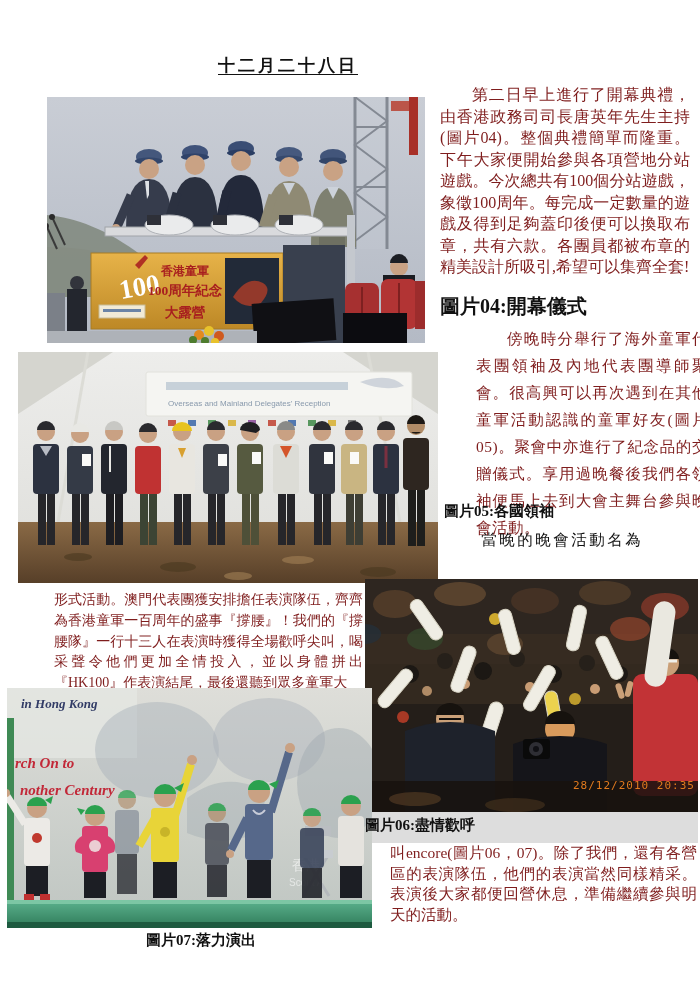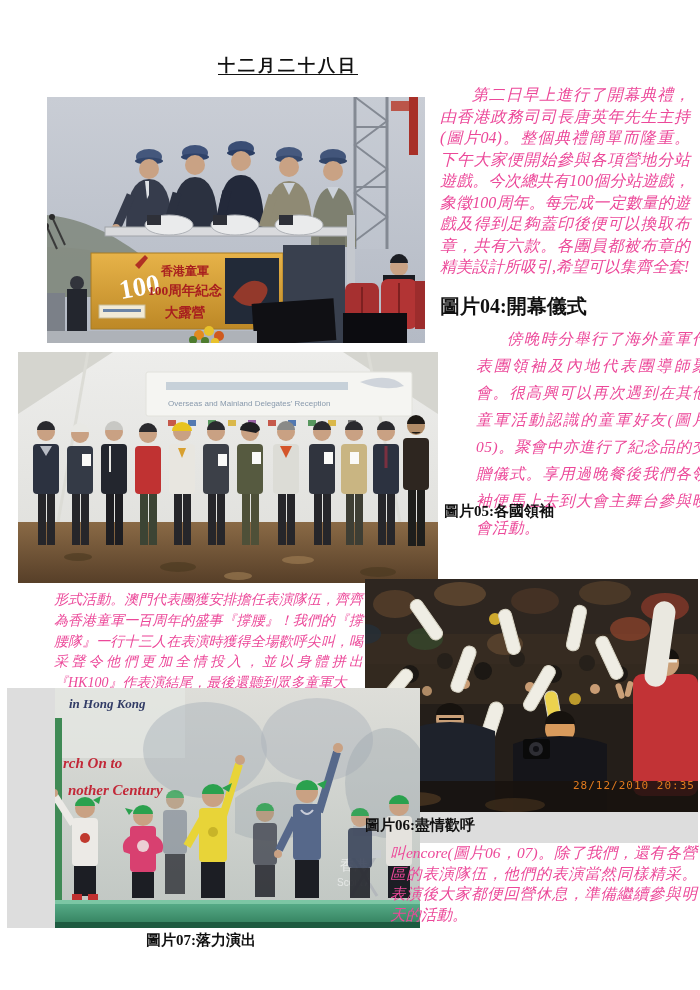--- a/index.html
+++ b/index.html
@@ -7,36 +7,36 @@
     width:700px;height:990px;position:relative;background:#ffffff;
     font-family:"Liberation Serif","DejaVu Serif",serif;color:#111;
     overflow:hidden;
   }
   .abs{position:absolute;}
   #title{
     top:54px;left:0;width:576px;text-align:center;
     font-size:17px;font-weight:bold;letter-spacing:3px;
   }
   #title span{text-decoration:underline;text-underline-offset:3px;}
-  .para{ text-align:justify; color:#ec4899;font-style:italic;}
+  .para{ text-align:justify; color:#7f1d1d;}
   #p1{left:440px;top:84px;width:250px;font-size:16px;line-height:21.5px;text-indent:2em;}
   #p2{left:444px;top:325px;width:232px;font-size:15.5px;line-height:27px;text-indent:2em;letter-spacing:0.5px;margin-left:32px;}
   #cap04{left:440px;top:293px;font-size:20px;font-weight:bold;}
   #cap05{left:444px;top:502px;font-size:15px;font-weight:bold;}
   #p3{left:444px;top:528px;width:252px;font-size:15.5px;line-height:24px;letter-spacing:2.5px;}
   #p3 .l1{text-indent:2.4em;}
   #p4{left:54px;top:590px;width:309px;font-size:14px;line-height:20.8px;}
   #p5{left:390px;top:843px;width:307px;font-size:15.5px;line-height:20.5px;}
   #cap06{left:365px;top:816px;width:333px;text-align:left;font-size:15px;font-weight:bold;}
   #cap07{left:7px;top:931px;width:388px;text-align:center;font-size:15px;font-weight:bold;}
   .photo{overflow:hidden;background:#ddd;}
   #photo04{left:47px;top:97px;width:378px;height:246px;}
   #photo05{left:18px;top:352px;width:420px;height:231px;}
   #photo06{left:365px;top:579px;width:333px;height:264px;}
-  #photo07{left:7px;top:688px;width:365px;height:240px;padding-left:48px;}
+  #photo07{left:7px;top:688px;width:365px;height:240px;}
   svg{display:block;}
 </style>
 </head>
 <body>
 
 <div id="title" class="abs"><span>十二月二十八日</span></div>
 
 <div id="photo04" class="abs photo">
 <svg width="378" height="246" viewBox="0 0 378 246">
   <defs>
@@ -169,20 +169,21 @@
         <circle cx="146" cy="243" r="4" fill="#4e7c2e"></circle>
   </g>
 </svg>
 </div>
 
 <div id="p1" class="abs para">第二日早上進行了開幕典禮，由香港政務司司長唐英年先生主持(圖片04)。整個典禮簡單而隆重。下午大家便開始參與各項營地分站遊戲。今次總共有100個分站遊戲，象徵100周年。每完成一定數量的遊戲及得到足夠蓋印後便可以換取布章，共有六款。各團員都被布章的精美設計所吸引,希望可以集齊全套!</div>
 <div id="cap04" class="abs">圖片04:開幕儀式</div>
 <div id="p2" class="abs para">傍晚時分舉行了海外童軍代表團領袖及內地代表團導師聚會。很高興可以再次遇到在其他童軍活動認識的童軍好友(圖片05)。聚會中亦進行了紀念品的交贈儀式。享用過晚餐後我們各領袖便馬上去到大會主舞台參與晚會活動。</div>
 <div id="cap05" class="abs">圖片05:各國領袖</div>
 <div id="p3" class="abs">
+  <div class="l1">當晚的晚會活動名為</div>
 </div>
 
 <div id="photo05" class="abs photo">
 <svg width="420" height="231" viewBox="0 0 420 231">
   <defs>
     <linearGradient id="g5bg" x1="0" y1="0" x2="0" y2="1">
       <stop offset="0" stop-color="#ededeb"></stop>
           <stop offset="1" stop-color="#dededa"></stop>
     </linearGradient>
     <linearGradient id="g5gr" x1="0" y1="0" x2="0" y2="1">

